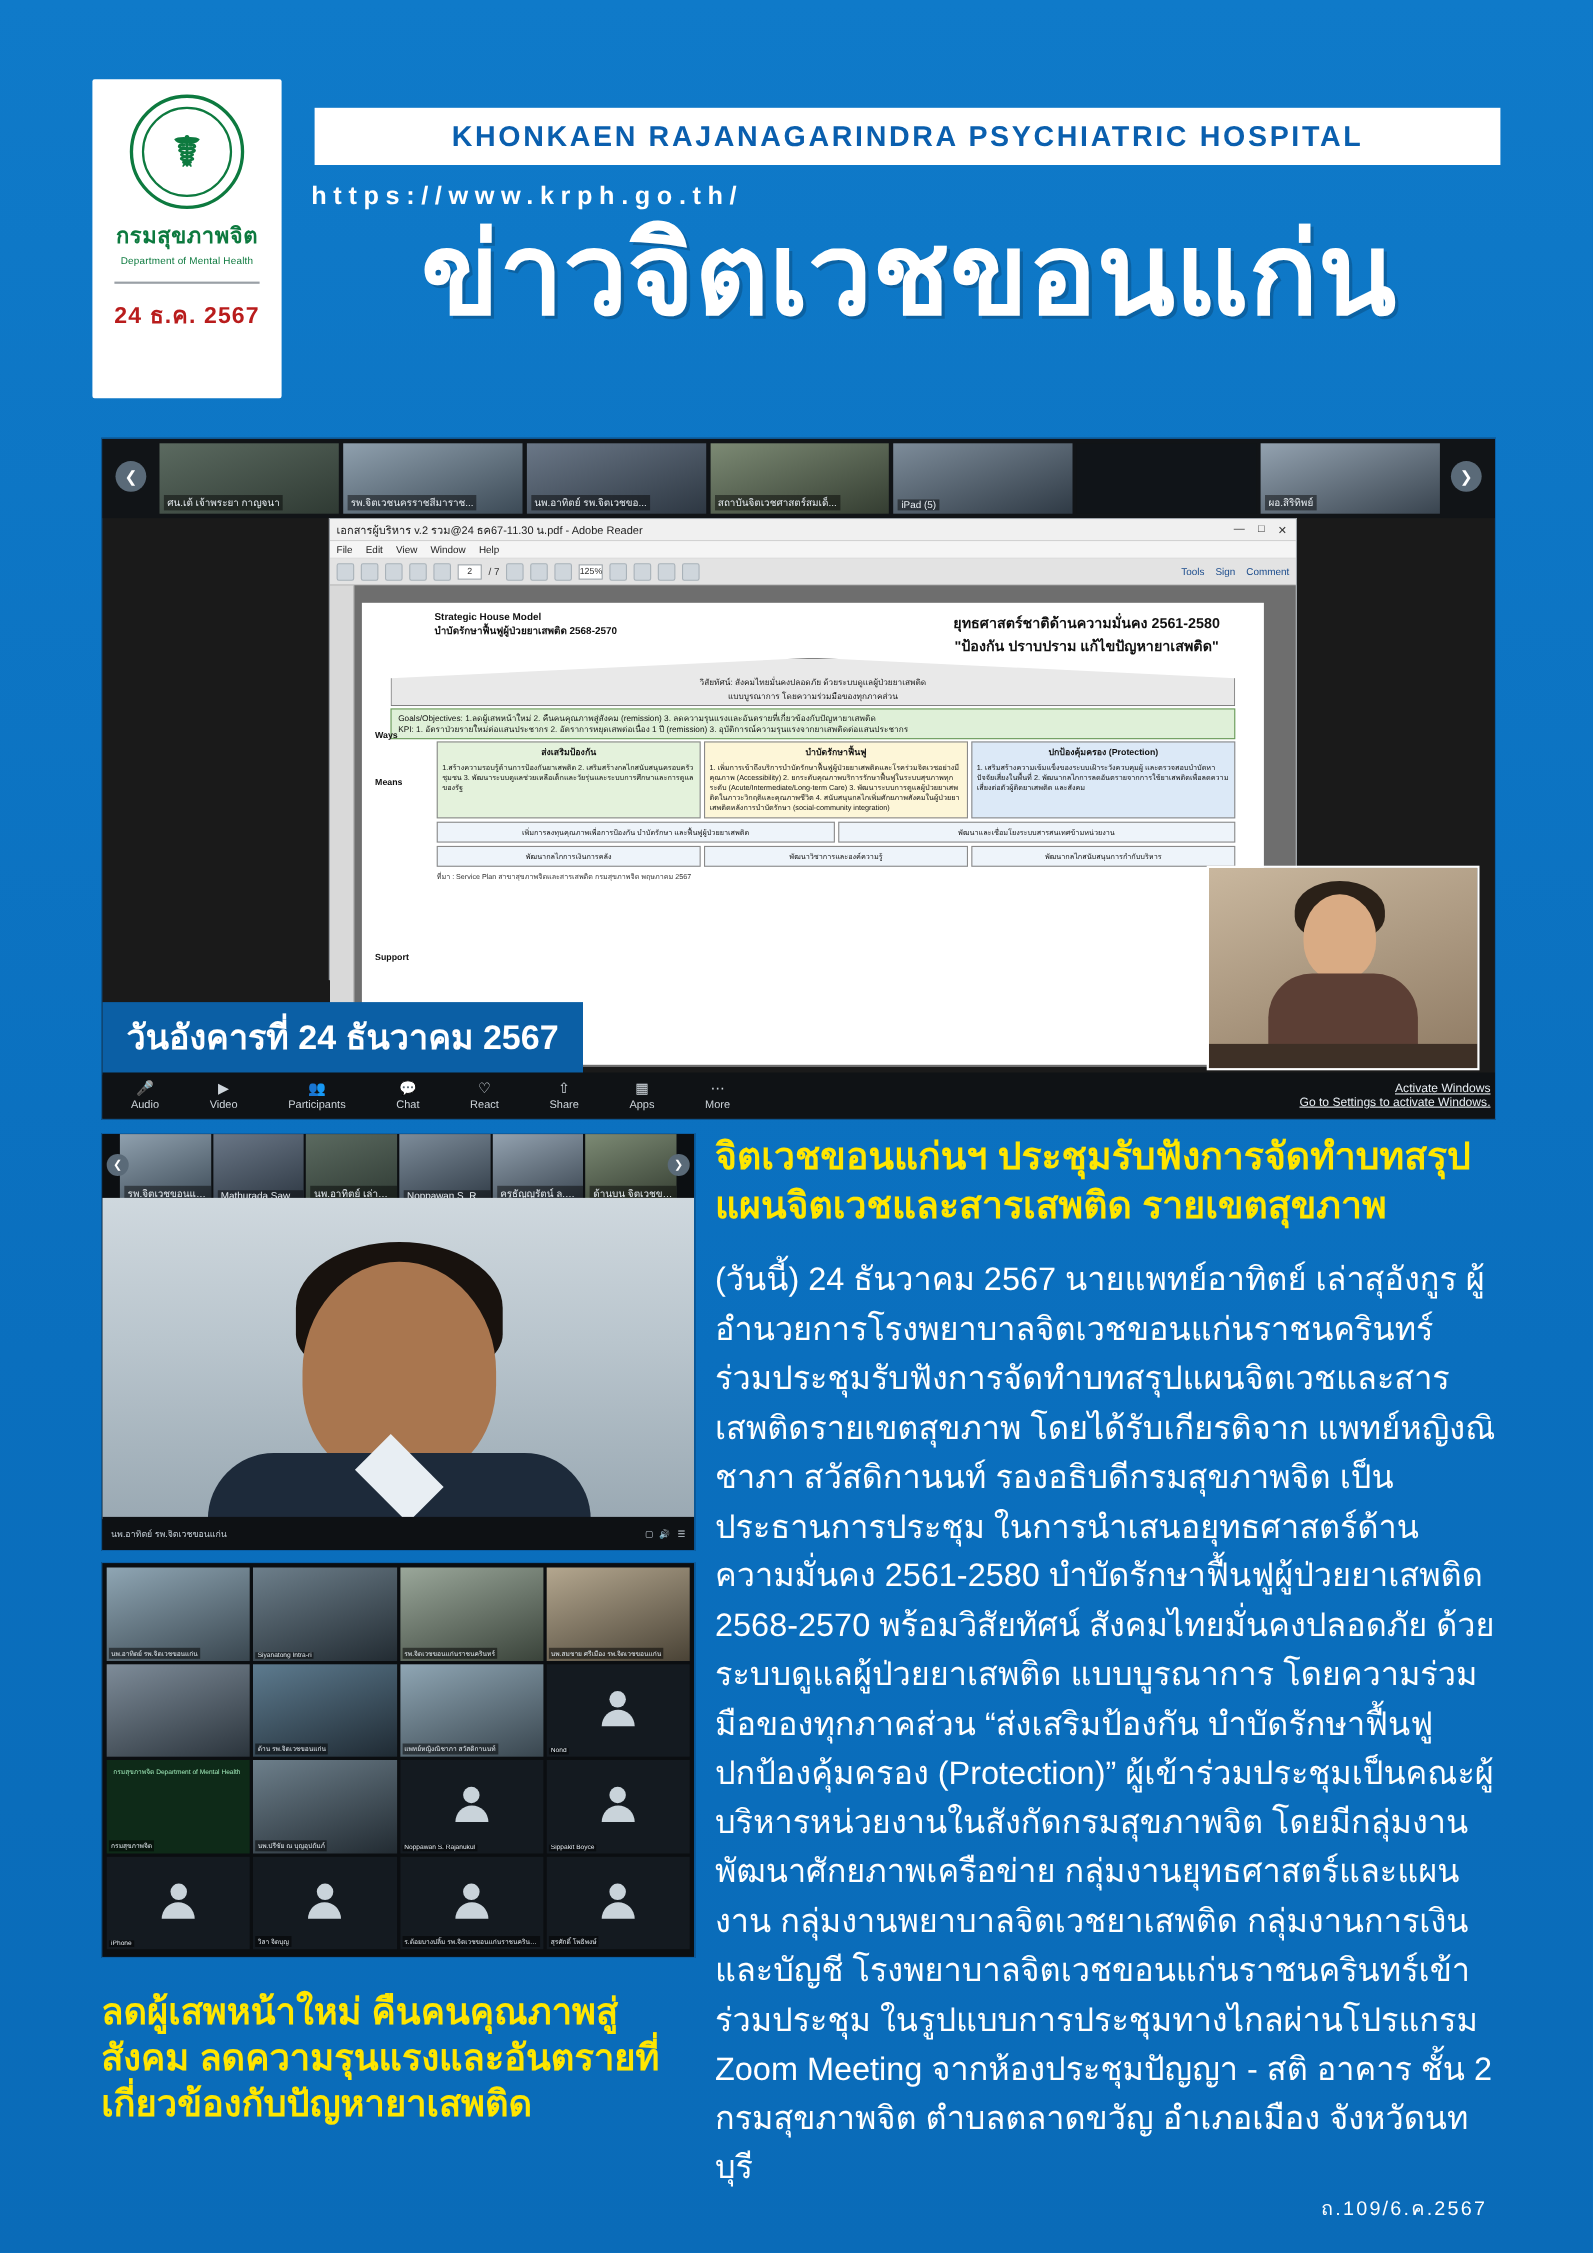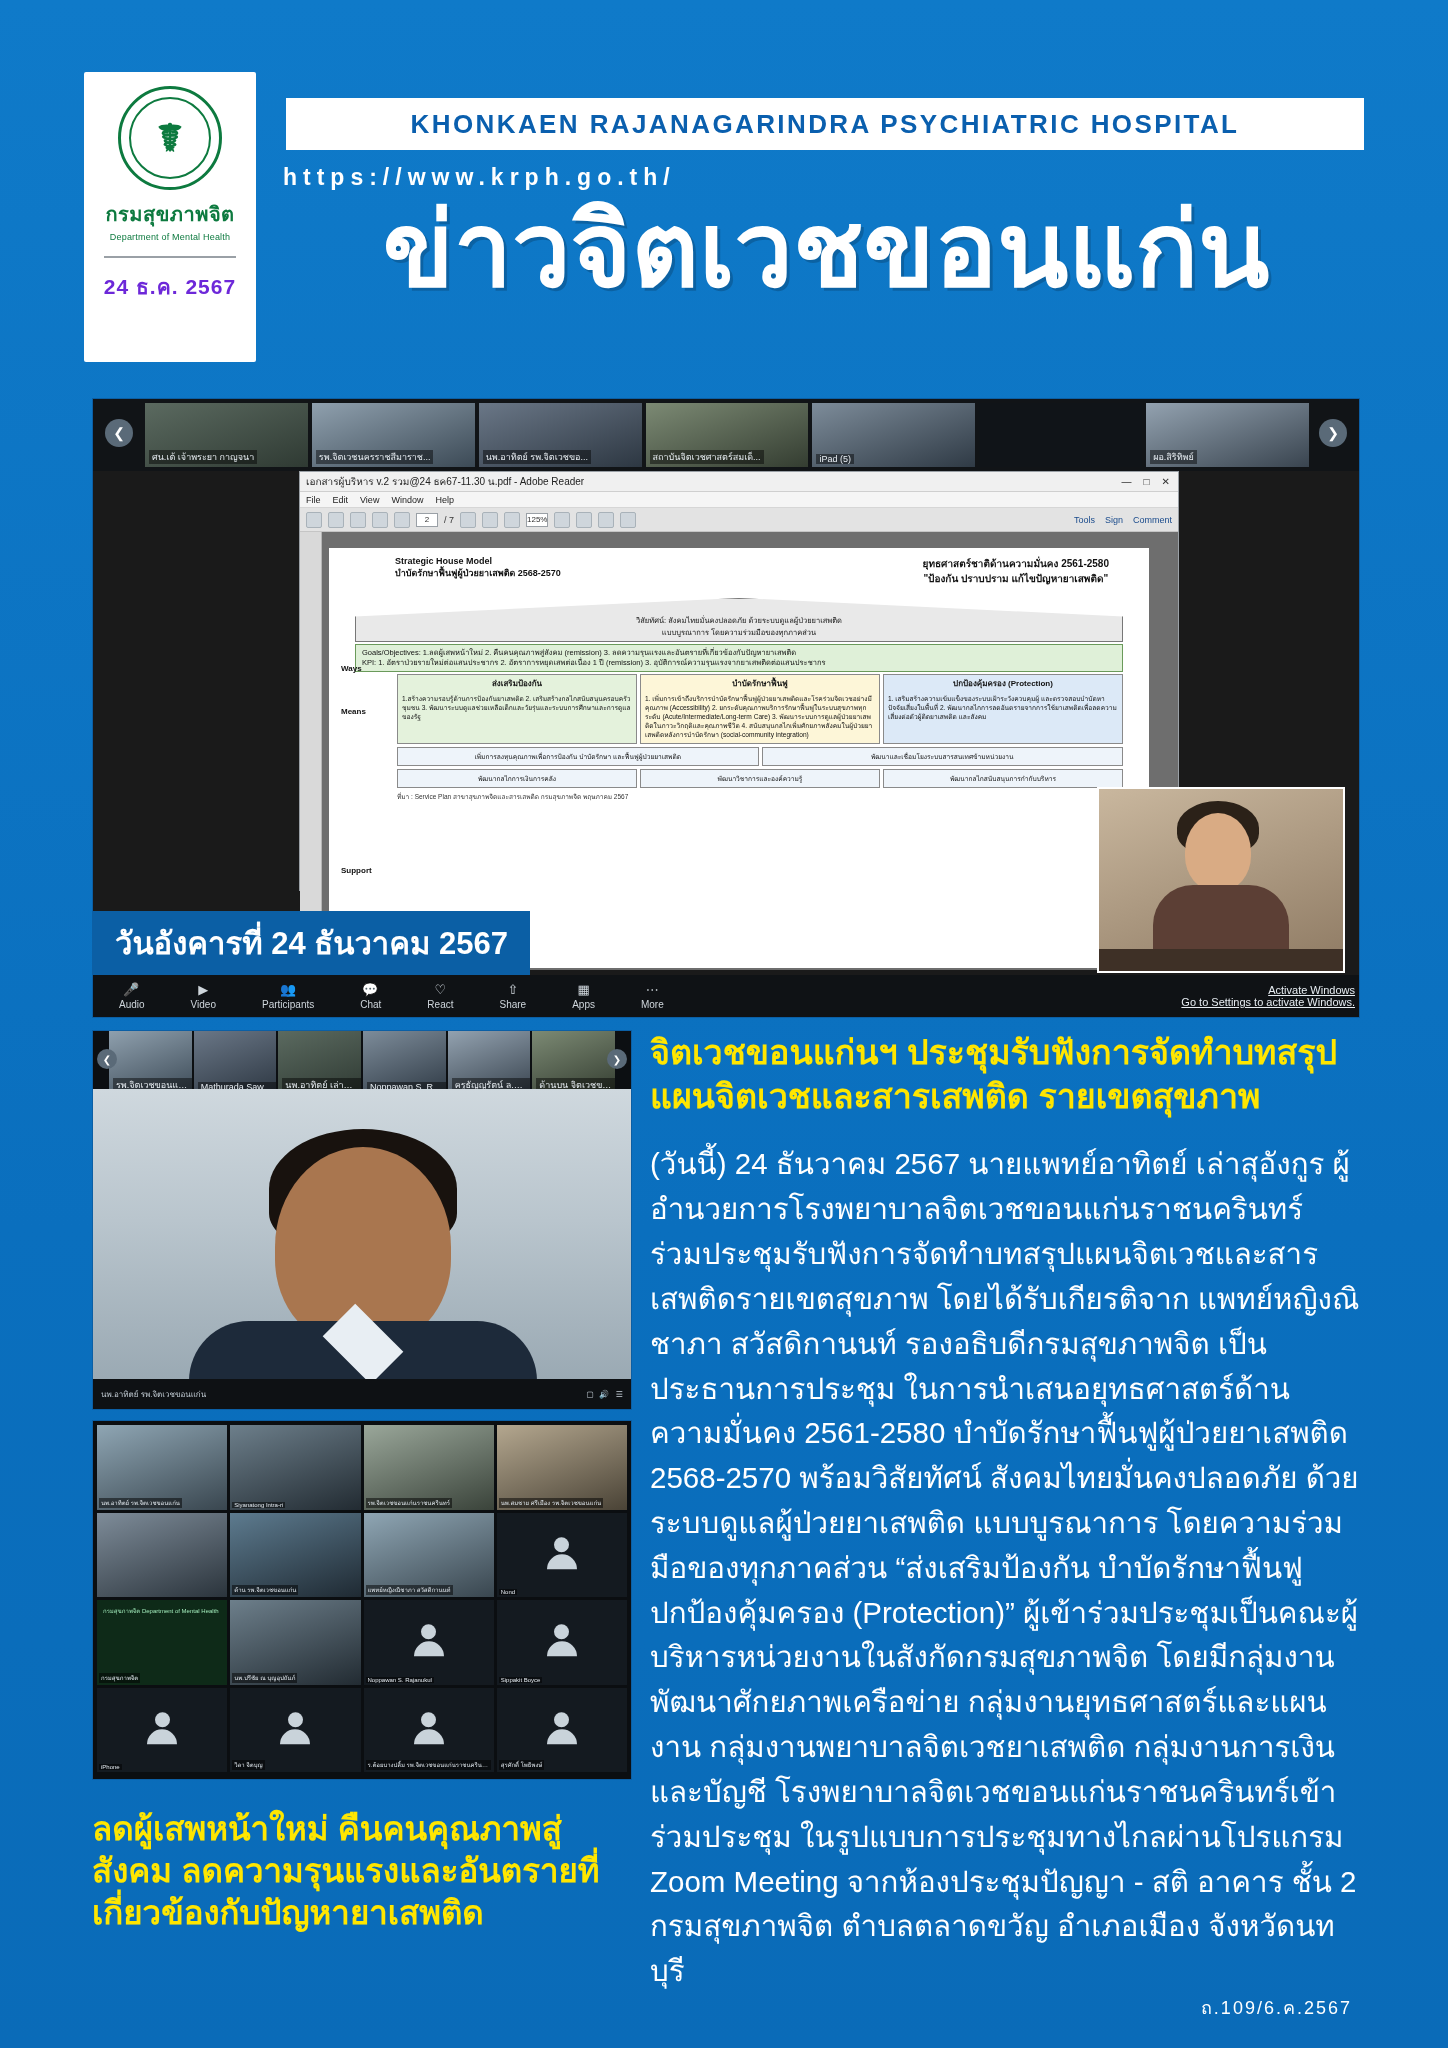--- a/index.html
+++ b/index.html
@@ -66,21 +66,21 @@
     font-size: 9px;
     margin-top: 2px;
     letter-spacing: .2px;
   }
   .logo-divider {
     width: 132px; height: 2px;
     background: #9aa0a6;
     margin: 14px 0 12px 0;
   }
   .logo-date {
-    color: #6d28d9;
+    color: #b91c1c;
     font-size: 21px;
     font-weight: bold;
     letter-spacing: 1px;
   }
 
   .hospital-bar {
     position: absolute;
     left: 286px; top: 98px;
     width: 1078px; height: 52px;
     background: #ffffff;
@@ -232,21 +232,21 @@
   }
   .pdf-page {
     width: 820px; height: 420px;
     background: #ffffff;
     position: relative;
     font-size: 8px;
     color: #111;
     padding: 8px 10px;
   }
   .sh-title { text-align:left; font-size: 9px; font-weight: bold; margin-left: 56px;}
-  .sh-right { position:absolute; right: 40px; top: 8px; text-align:center; font-size: 10px; font-weight: bold;}
+  .sh-right { position:absolute; right: 40px; top: 8px; text-align:center; font-size: 13px; font-weight: bold;}
   .sh-roof {
     margin: 18px 16px 0 16px;
     height: 44px;
     background: #e9e9e9;
     border: 1px solid #777;
     clip-path: polygon(50% 0%, 100% 42%, 100% 100%, 0% 100%, 0% 42%);
     display: flex; flex-direction: column; align-items: center; justify-content: flex-end;
     padding-bottom: 3px;
     font-size: 7.5px;
   }

